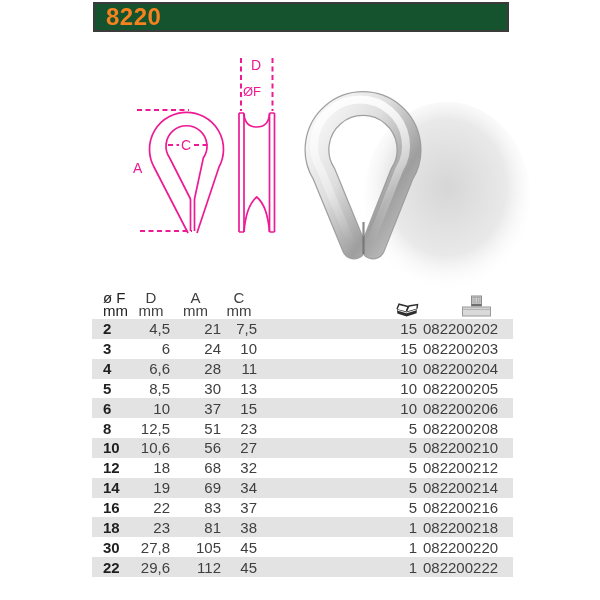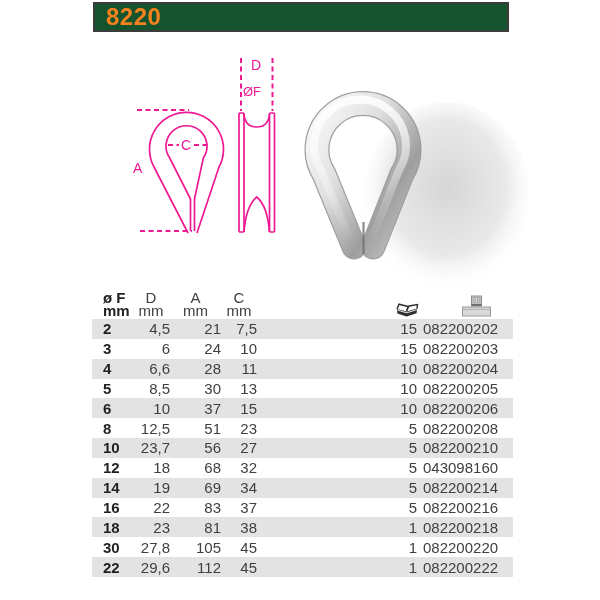--- a/index.html
+++ b/index.html
@@ -28,21 +28,21 @@
   
   .spec-table{position:absolute;left:92px;top:290px;width:421px;color:#3f3f3f;}
   .t-head,.t-row{
     display:grid;
     grid-template-columns:40px 38px 51px 36px 1fr 60px 90px;
     align-items:center;
   }
   .t-head{height:29px;align-items:end;font-size:15px;}
   .h-cell{display:flex;flex-direction:column;line-height:13px;padding-bottom:2px;}
   .h-cell .lbl,.h-cell .unit{display:block;}
-  .h-first{font-weight:bold;color:#222;padding-left:11px;text-align:left;}
+  .h-first{font-weight:normal;color:#222;padding-left:11px;text-align:left;}
   .h-mid{text-align:center;}
   .h-icon{display:flex;justify-content:flex-end;align-items:flex-end;padding-bottom:1px;}
   .h-icon.qty{padding-right:4px;}
   .h-icon.code{padding-right:21px;}
 
   .t-row{height:19.85px;font-size:15px;}
   .t-row.alt{background:#E3E3E3;}
   .c-of{font-weight:bold;color:#1f1f1f;padding-left:11px;text-align:left;}
   .c-d,.c-a,.c-c{text-align:right;}
   .c-qty{text-align:right;padding-right:6px;}
@@ -201,35 +201,35 @@
         <div class="c-of">8</div>
         <div class="c-d">12,5</div>
         <div class="c-a">51</div>
         <div class="c-c">23</div>
         <div></div>
         <div class="c-qty">5</div>
         <div class="c-code">082200208</div>
       </div>
         <div class="t-row alt">
         <div class="c-of">10</div>
-        <div class="c-d">23,7</div>
+        <div class="c-d">10,6</div>
         <div class="c-a">56</div>
         <div class="c-c">27</div>
         <div></div>
         <div class="c-qty">5</div>
         <div class="c-code">082200210</div>
       </div>
         <div class="t-row">
         <div class="c-of">12</div>
         <div class="c-d">18</div>
         <div class="c-a">68</div>
         <div class="c-c">32</div>
         <div></div>
         <div class="c-qty">5</div>
-        <div class="c-code">043098160</div>
+        <div class="c-code">082200212</div>
       </div>
         <div class="t-row alt">
         <div class="c-of">14</div>
         <div class="c-d">19</div>
         <div class="c-a">69</div>
         <div class="c-c">34</div>
         <div></div>
         <div class="c-qty">5</div>
         <div class="c-code">082200214</div>
       </div>

